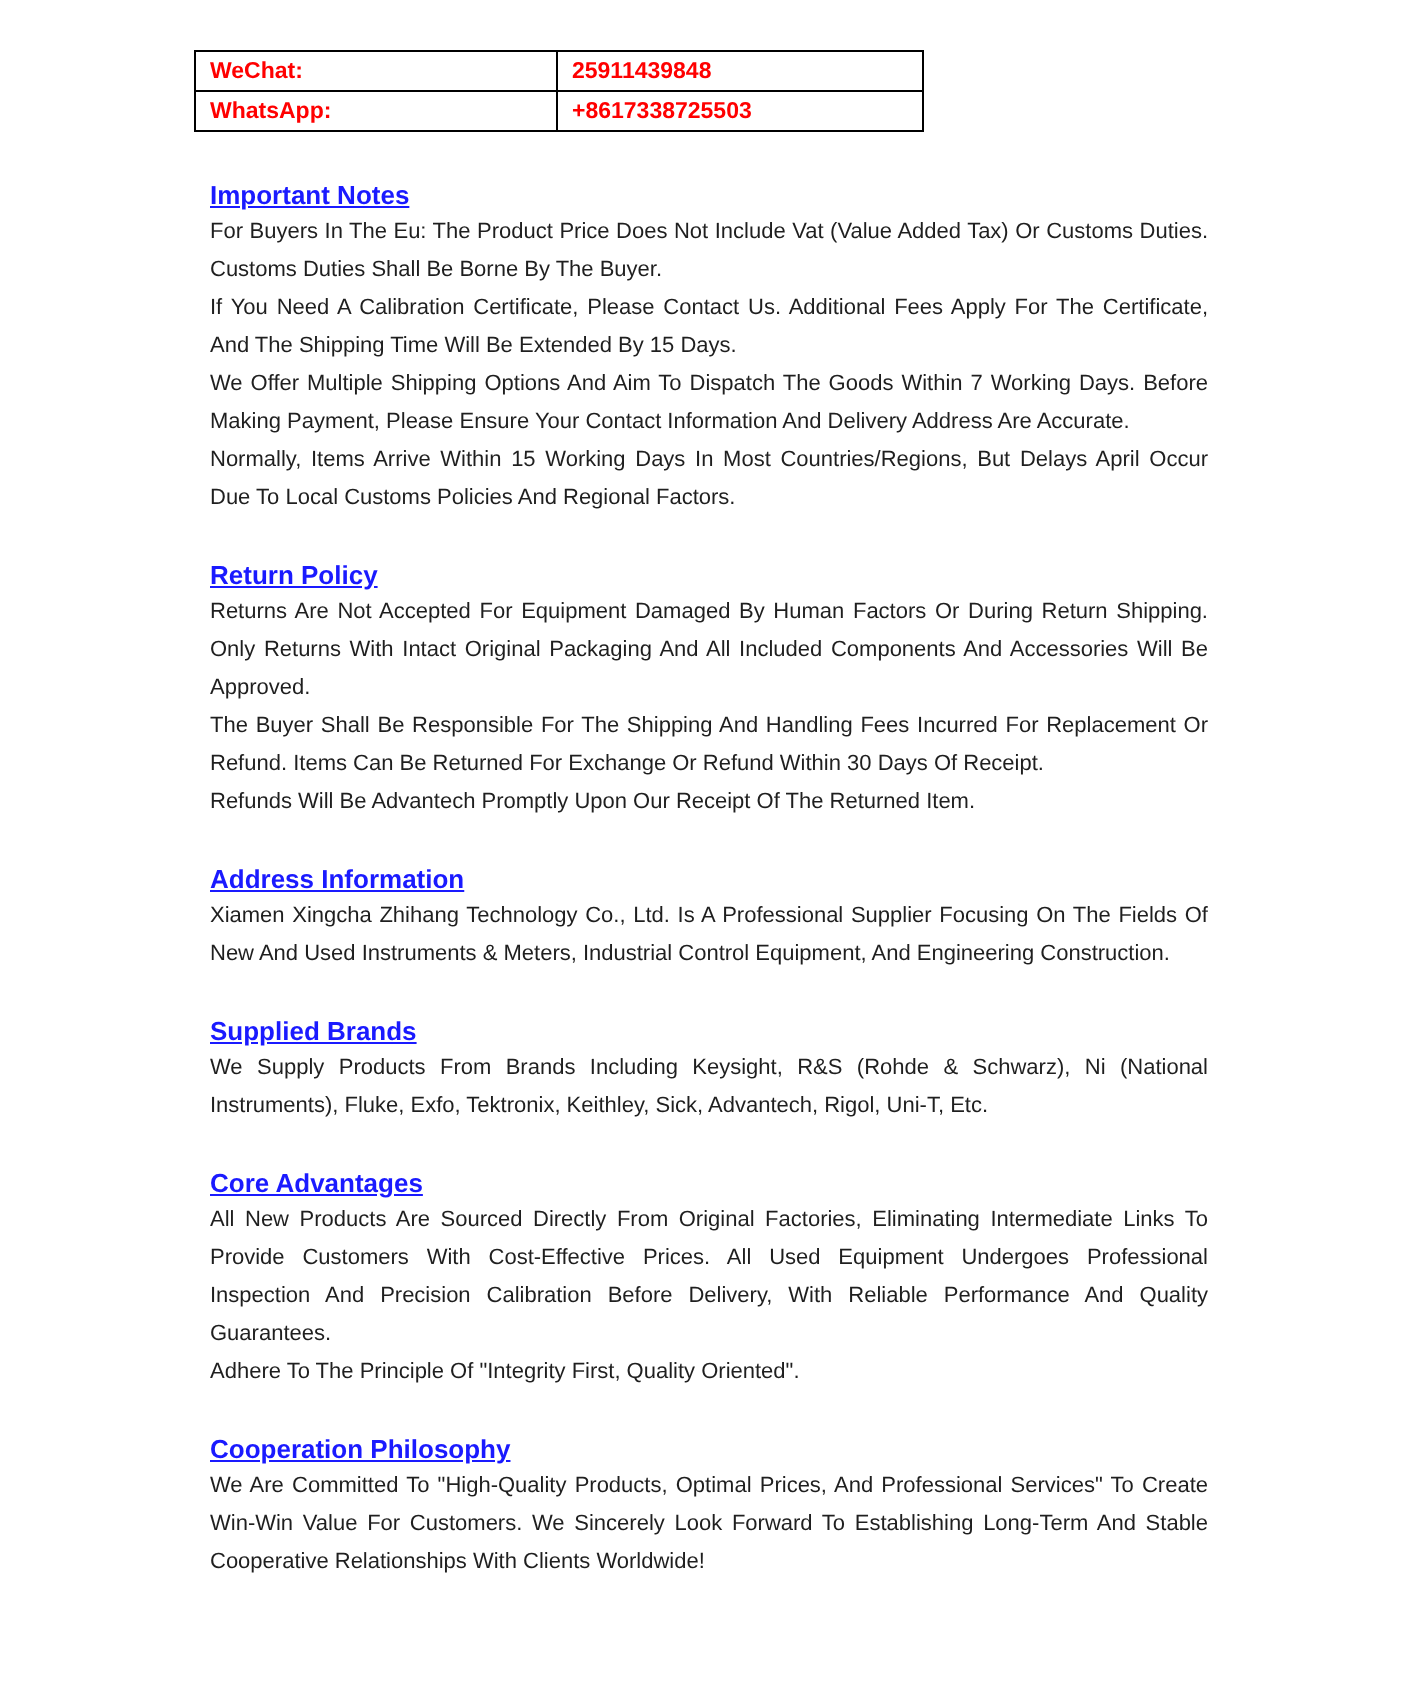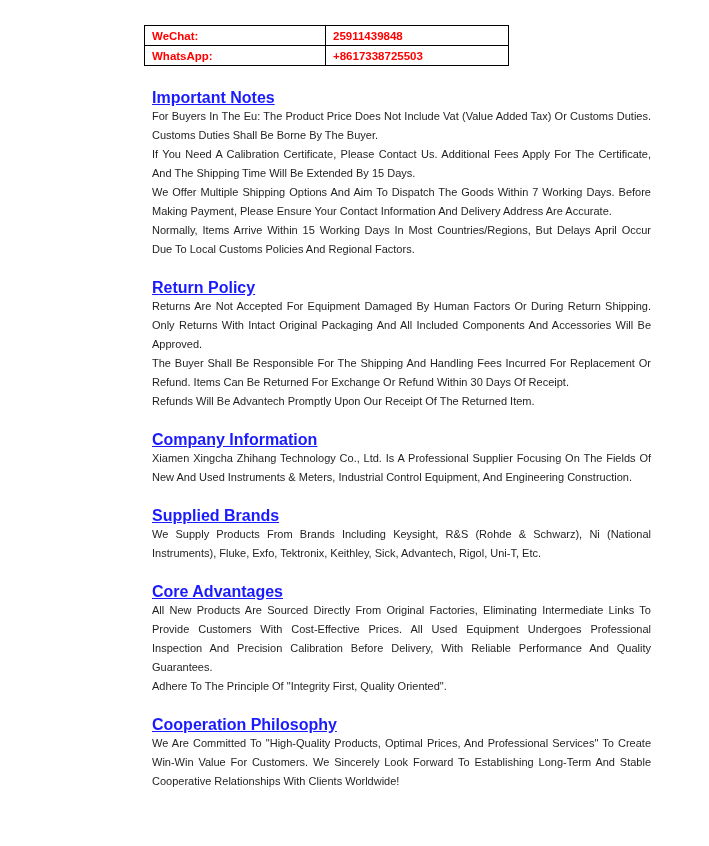--- a/index.html
+++ b/index.html
@@ -4,21 +4,20 @@
 <style>
   * { box-sizing: border-box; }
   html, body { margin: 0; padding: 0; background: #ffffff; }
   .page {
     position: relative;
     width: 709px;
     height: 846px;
     background: #ffffff;
     font-family: "Liberation Sans", sans-serif;
     overflow: hidden;
-    padding-left: 47px;
   }
   
   .contact-table {
     border-collapse: collapse;
     margin: 25px 0 0 97px;
     width: 364px;
     table-layout: fixed;
   }
   .contact-table td {
     border: 1px solid #000000;
@@ -38,21 +37,21 @@
     margin: 22px 105px 0 105px;
     width: 499px;
     font-size: 11px;
     line-height: 19px;
     color: var(--body-color, #1f1f1f);
   }
   .sec { margin: 0 0 19px 0; }
   .sec:last-child { margin-bottom: 16px; }
   .heading {
     margin: 0;
-    font-size: 16px;
+    font-size: 13px;
     line-height: 19px;
     font-weight: bold;
     color: var(--heading-color, #1a1aff);
     text-decoration: underline;
   }
   .para {
     margin: 0;
     text-align: justify;
   }
   .para:last-child { }
@@ -86,21 +85,21 @@
     </section>
 
     <section class="sec">
       <h2 class="heading">Return Policy</h2>
       <p class="para">Returns Are Not Accepted For Equipment Damaged By Human Factors Or During Return Shipping. Only Returns With Intact Original Packaging And All Included Components And Accessories Will Be Approved.</p>
       <p class="para">The Buyer Shall Be Responsible For The Shipping And Handling Fees Incurred For Replacement Or Refund. Items Can Be Returned For Exchange Or Refund Within 30 Days Of Receipt.</p>
       <p class="para">Refunds Will Be Advantech Promptly Upon Our Receipt Of The Returned Item.</p>
     </section>
 
     <section class="sec">
-      <h2 class="heading">Company Information</h2>
+      <h2 class="heading">Address Information</h2>
       <p class="para">Xiamen Xingcha Zhihang Technology Co., Ltd. Is A Professional Supplier Focusing On The Fields Of New And Used Instruments &amp; Meters, Industrial Control Equipment, And Engineering Construction.</p>
     </section>
 
     <section class="sec">
       <h2 class="heading">Supplied Brands</h2>
       <p class="para">We Supply Products From Brands Including Keysight, R&amp;S (Rohde &amp; Schwarz), Ni (National Instruments), Fluke, Exfo, Tektronix, Keithley, Sick, Advantech, Rigol, Uni-T, Etc.</p>
     </section>
 
     <section class="sec">
       <h2 class="heading">Core Advantages</h2>

